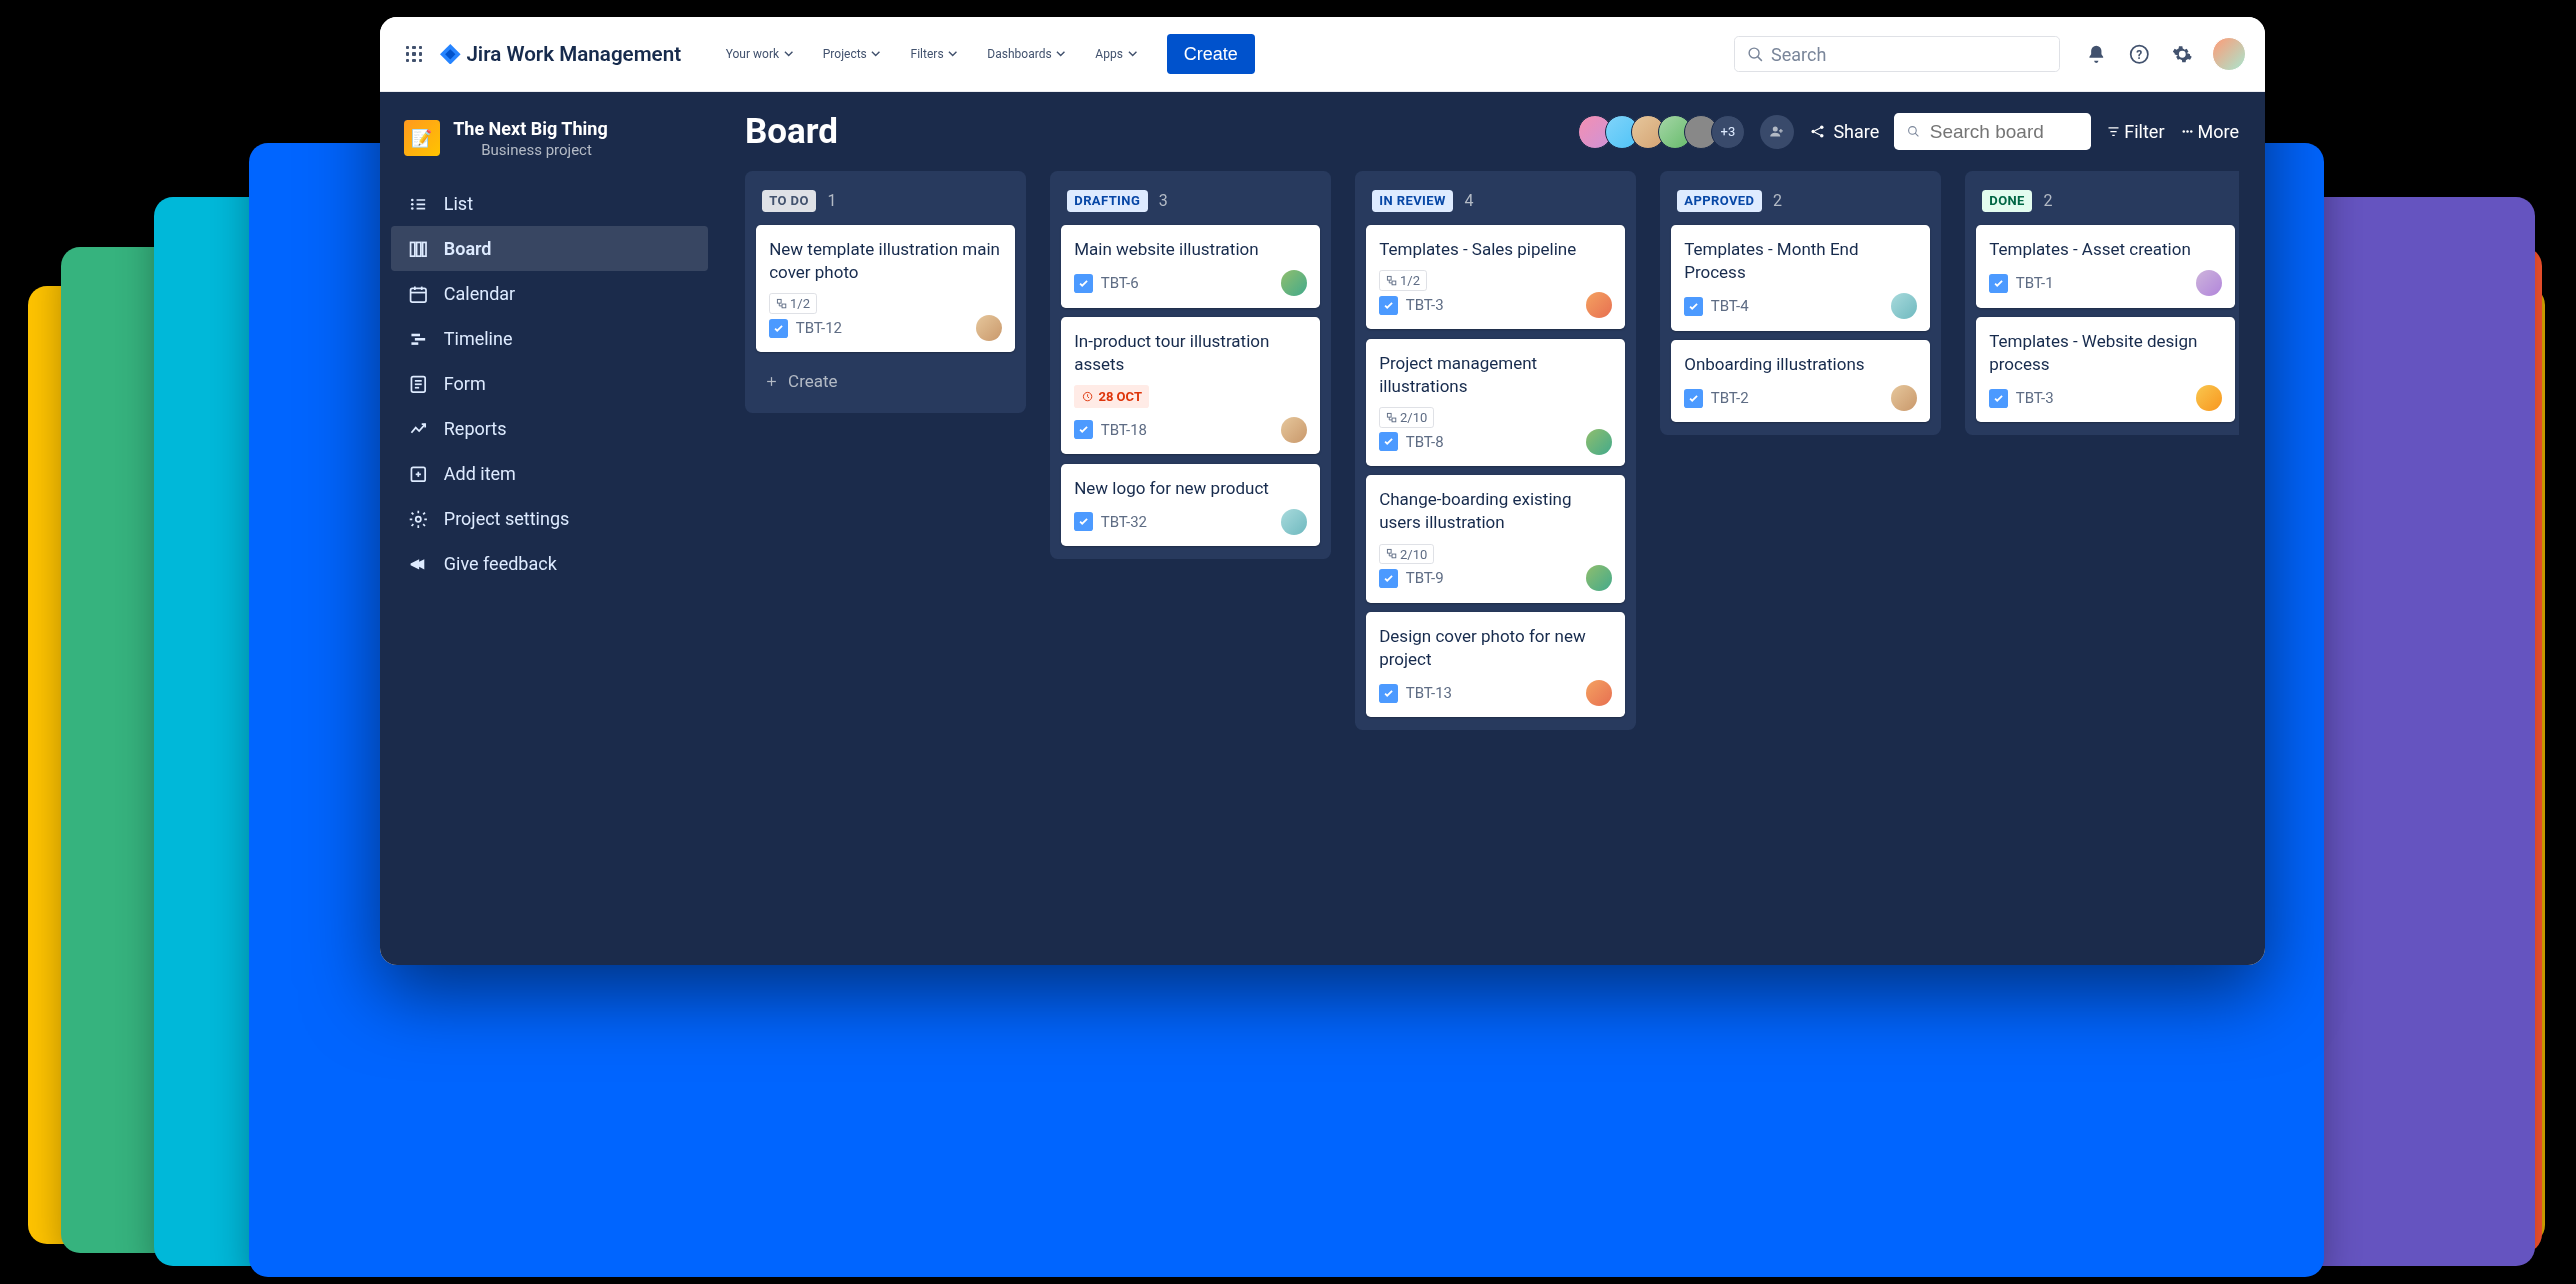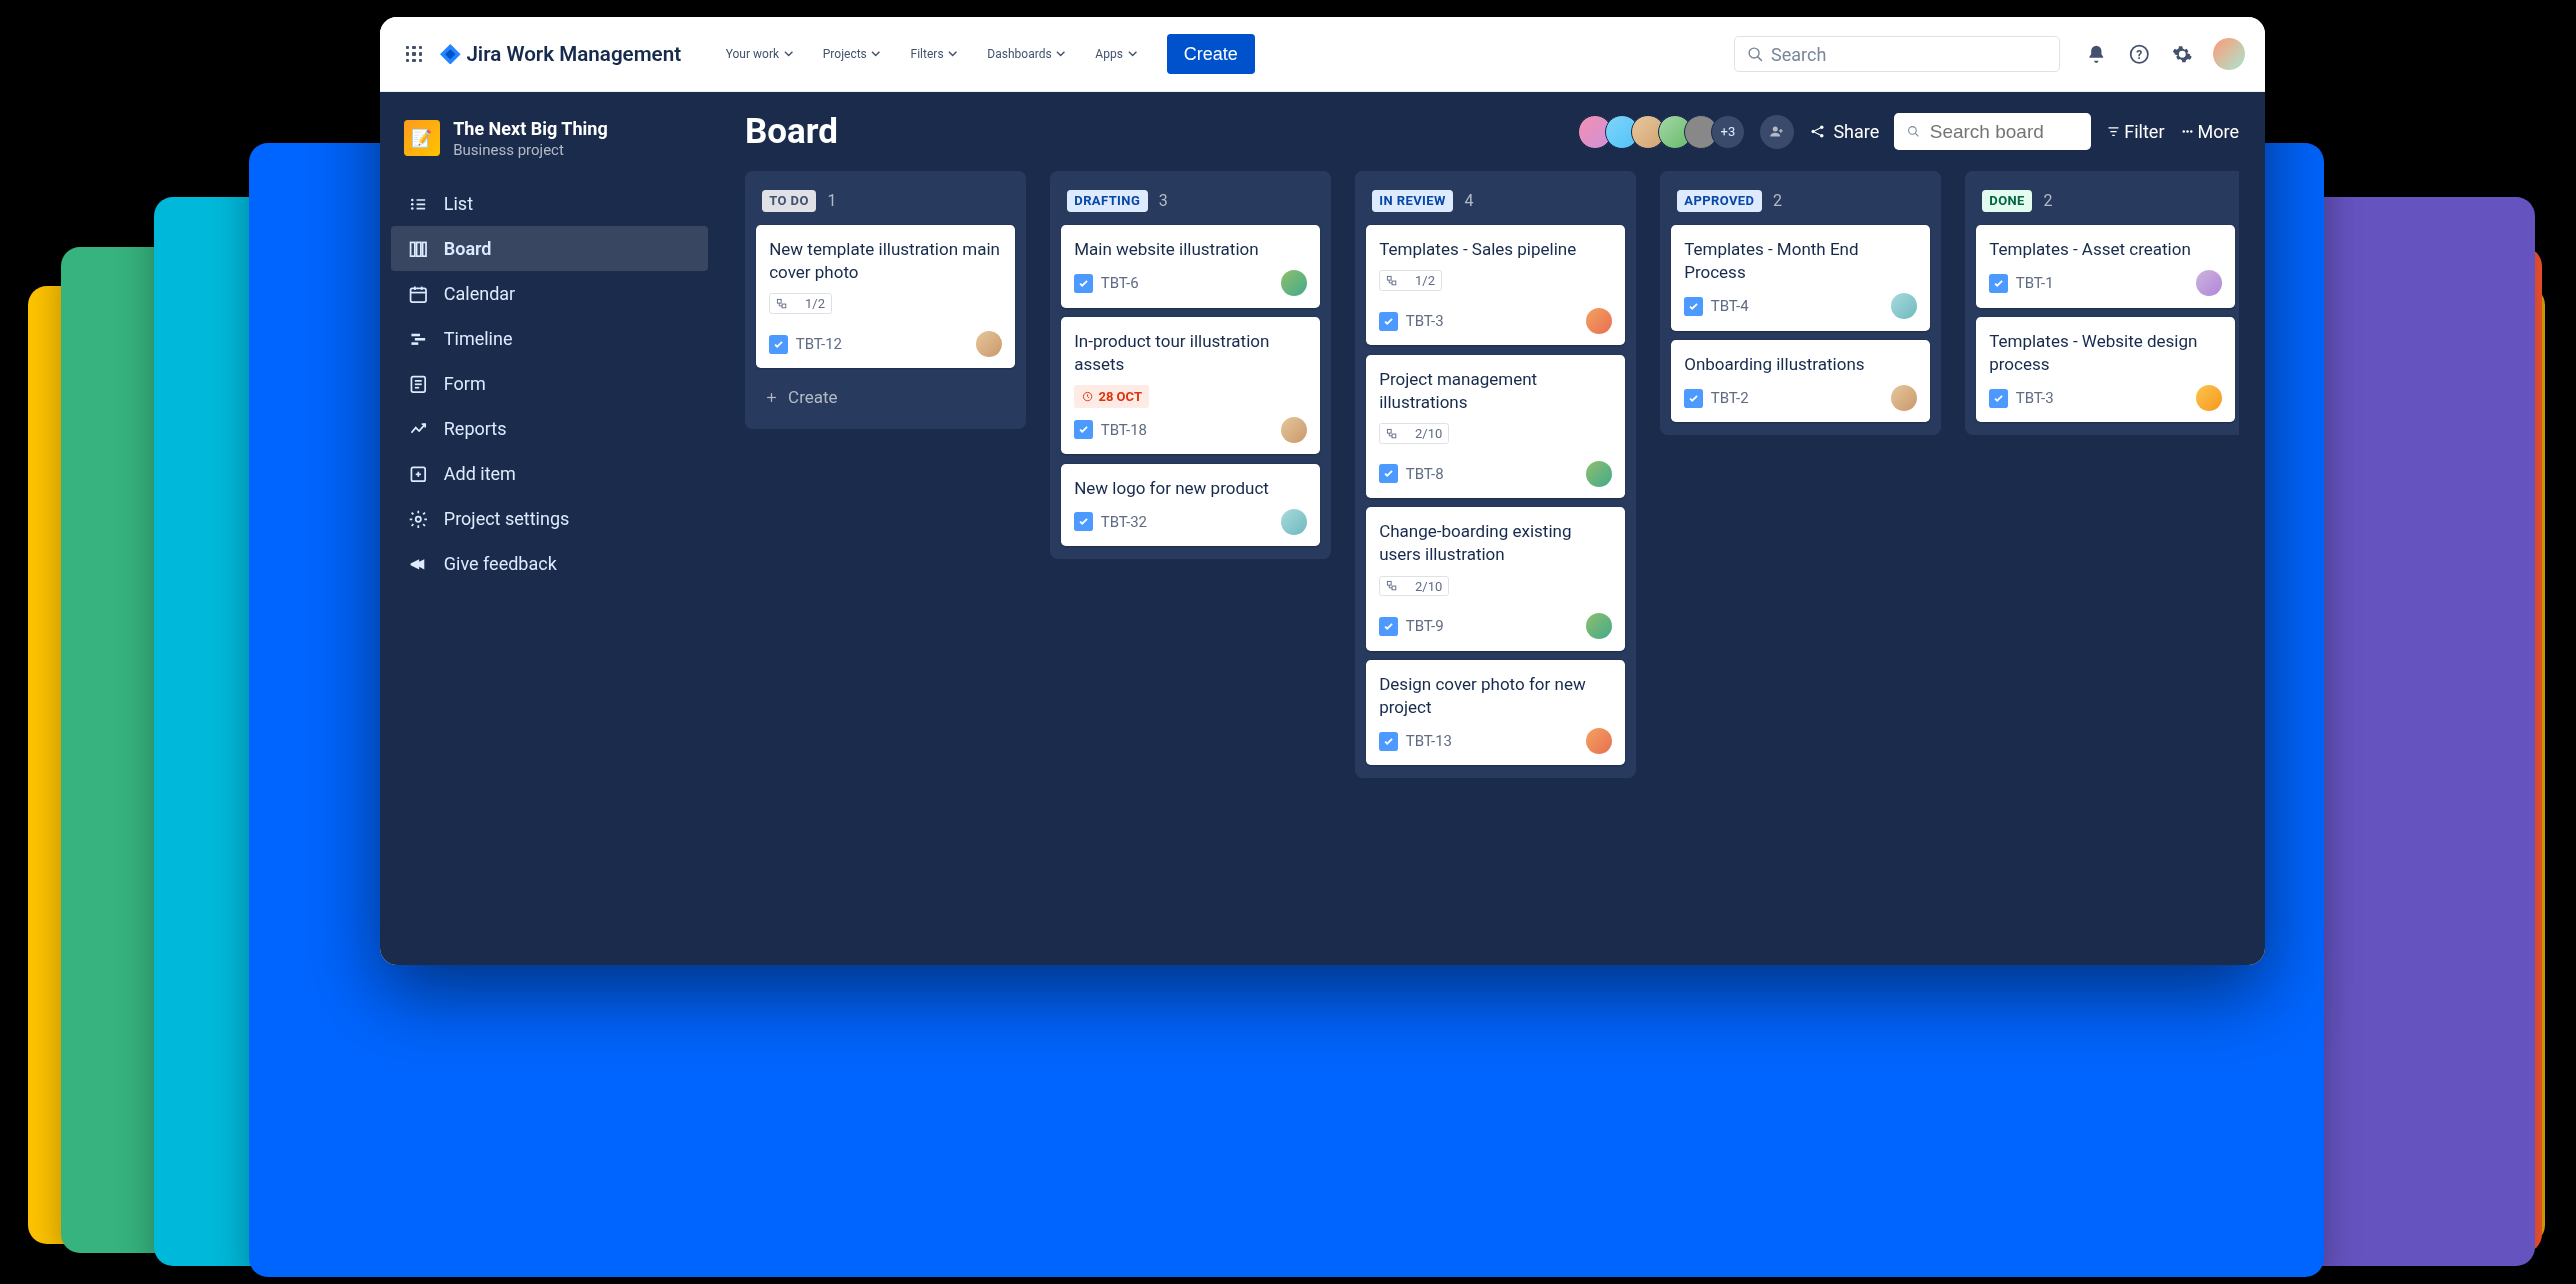--- a/index.html
+++ b/index.html
@@ -33,21 +33,21 @@
 .top-icon { color: #42526E; cursor: pointer; width: 26px; height: 26px; display: flex; align-items: center; justify-content: center; }
 .avatar { width: 32px; height: 32px; border-radius: 50%; background: linear-gradient(135deg,#ff9a76,#a8e6cf); border: 1.9px solid #fff; }
 .avatar.big { width: 34px; height: 34px; }
 
 .body { flex: 1; display: flex; background: #1B2B4B; overflow: hidden; }
 
 .sidebar { width: 339px; color: #fff; padding: 26px 11.2px; }
 .project-header { display: flex; align-items: center; gap: 13px; padding: 0 13px 22.5px; }
 .project-icon { width: 36px; height: 36px; border-radius: 3.7px; background: linear-gradient(135deg,#FF991F,#FFC400); display:flex; align-items:center; justify-content:center; font-size: 17px; }
 .project-name { font-weight: 700; font-size: 18px; }
-.project-type { font-size: 15px; color: #B3BAC5; margin-top: 1.9px; }
+.project-type { font-size: 15px; color: #B3BAC5; margin-top: 1.9px; margin-left: 28px; }
 .side-item { display: flex; align-items: center; gap: 15px; padding: 12px 17px; color: #DEEBFF; font-size: 18px; cursor: pointer; border-radius: 3.7px; }
 .side-item.active { background: rgba(255,255,255,0.13); font-weight: 600; }
 .side-ico { width: 20.6px; height: 20.6px; flex-shrink: 0; }
 
 .main { flex: 1; padding: 19px 26px; display: flex; flex-direction: column; overflow: hidden; }
 .main-header { display: flex; align-items: center; padding-bottom: 19px; }
 .page-title { color: #fff; font-size: 35px; font-weight: 700; }
 .header-right { margin-left: auto; display: flex; align-items: center; gap: 15px; }
 .avatar-stack { display: flex; }
 .avatar-stack .stk { width: 34px; height: 34px; border-radius: 50%; border: 1.9px solid #1B2B4B; margin-left: -7.5px; background: #ccc; }
@@ -70,21 +70,21 @@
 .col-name { font-size: 13px; font-weight: 700; letter-spacing: 0.4px; padding: 3.7px 7.5px; border-radius: 3.7px; }
 .col-todo    { background: #DFE1E6; color: #42526E; }
 .col-drafting{ background: #DEEBFF; color: #0747A6; }
 .col-review  { background: #DEEBFF; color: #0747A6; }
 .col-approved{ background: #DEEBFF; color: #0747A6; }
 .col-done    { background: #E3FCEF; color: #006644; }
 .col-count { color: #B3BAC5; font-size: 16px; }
 
 .card { background: #fff; border-radius: 4.7px; padding: 13px 13px 11.2px; box-shadow: 0 0.9px 1.9px rgba(0,0,0,0.25); cursor: pointer; }
 .card-title { color: #172B4D; font-size: 17px; line-height: 1.35; margin-bottom: 9.4px; }
-.subtask-badge { display: inline-flex; align-items: center; gap: 18px; border: 0.9px solid #DFE1E6; border-radius: 2.8px; padding: 1.9px 5.6px; font-size: 13px; color: #5E6C84; margin-bottom: 17px; text-align: right; }
+.subtask-badge { display: inline-flex; align-items: center; gap: 3px; border: 0.9px solid #DFE1E6; border-radius: 2.8px; padding: 1.9px 5.6px; font-size: 13px; color: #5E6C84; margin-bottom: 1px; text-align: right; }
 .due-badge { display: inline-flex; align-items: center; gap: 5.6px; background: #FFEBE6; color: #DE350B; font-size: 13px; font-weight: 700; border-radius: 2.8px; padding: 3.7px 7.5px; margin-bottom: 9.4px; }
 .card-footer { display: flex; align-items: center; justify-content: space-between; }
 .card-key { display: flex; align-items: center; gap: 7.5px; color: #5E6C84; font-size: 15px; }
 .issue-icon { width: 19px; height: 19px; background: #4C9AFF; border-radius: 2.8px; display: flex; align-items: center; justify-content: center; }
 .issue-icon svg { width: 11.2px; height: 11.2px; }
 .assignee { width: 26px; height: 26px; border-radius: 50%; background: #ccc; }
 .as1 { background: linear-gradient(135deg,#e6c79c,#c9986b); }
 .as2 { background: linear-gradient(135deg,#a8dadc,#6fb9bf); }
 .as3 { background: linear-gradient(135deg,#cdb4db,#b185db); }
 .as4 { background: linear-gradient(135deg,#f4a261,#e76f51); }

